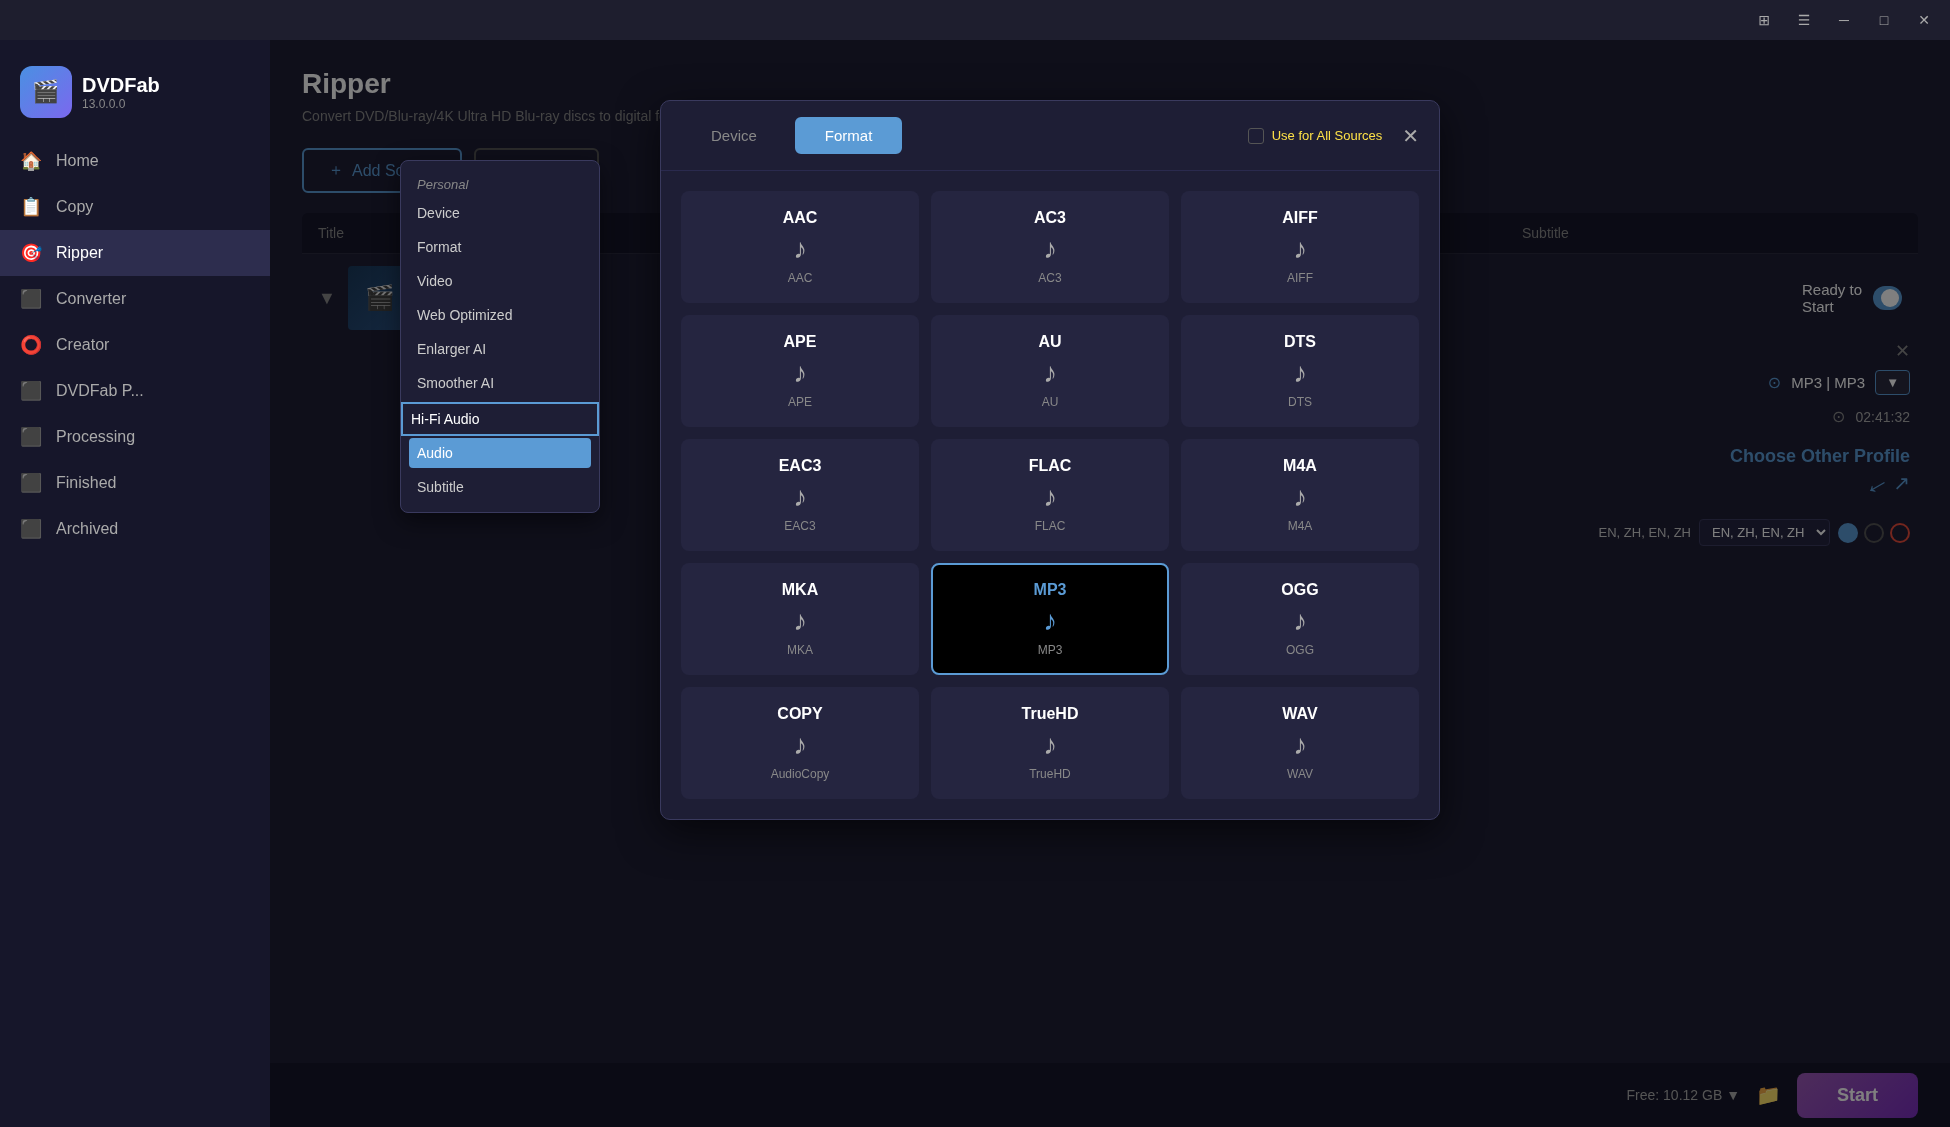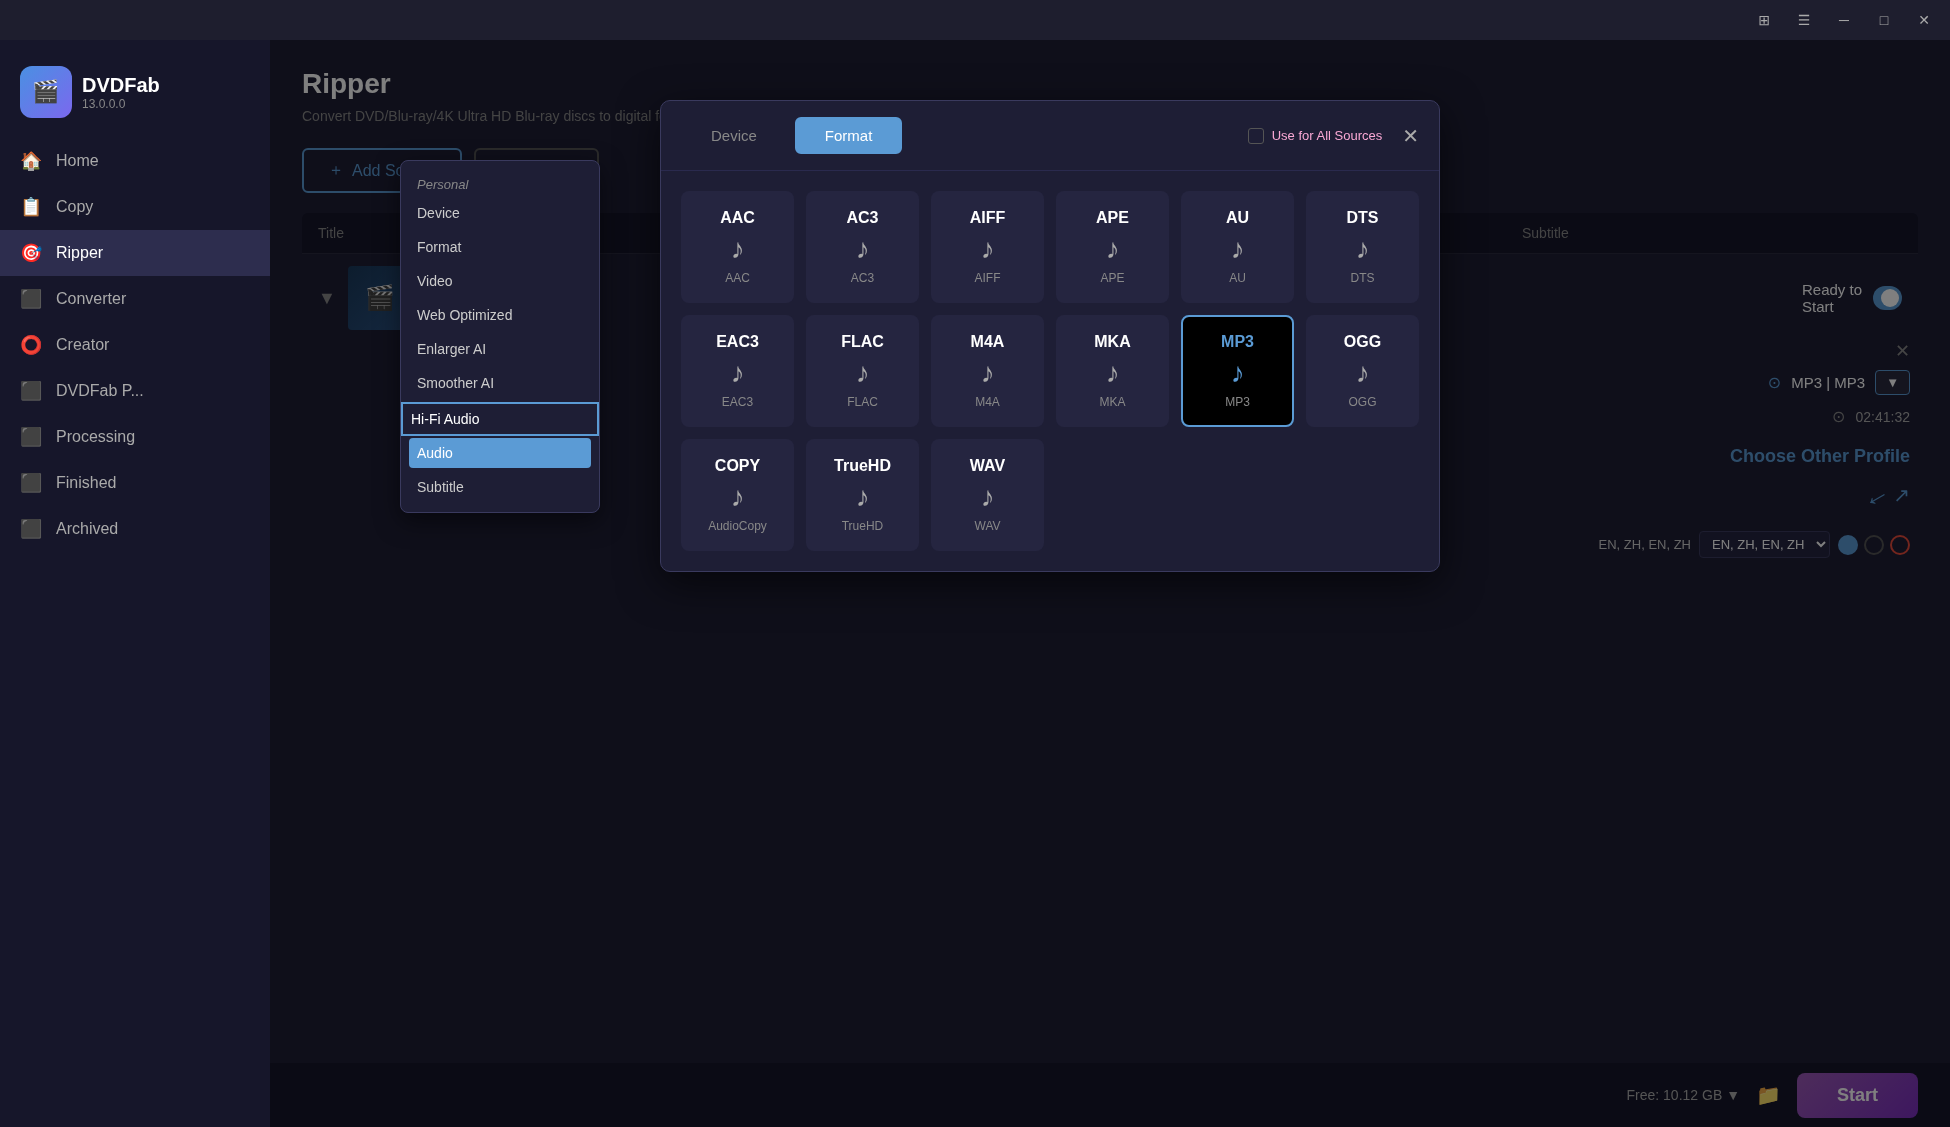--- a/index.html
+++ b/index.html
@@ -374,34 +374,34 @@
       border: none;
       color: #aaa;
       font-size: 20px;
       cursor: pointer;
     }
 
     .use-all-sources {
       display: flex;
       align-items: center;
       gap: 8px;
-      color: #f9a8d4;
+      color: #fde047;
       font-size: 13px;
     }
     .checkbox {
       width: 16px;
       height: 16px;
       border: 1px solid #555;
       border-radius: 3px;
       background: transparent;
     }
 
     .format-grid {
       display: grid;
-      grid-template-columns: repeat(6, 1fr);
+      grid-template-columns: repeat(3, 1fr);
       gap: 12px;
       padding: 20px;
     }
 
     .format-card {
       display: flex;
       flex-direction: column;
       align-items: center;
       gap: 6px;
       padding: 16px 12px;
@@ -699,21 +699,21 @@
         <span style="color:#5b9bd5; font-size:16px;">⊙</span>
         <span style="font-size:15px; color:#fff;">MP3 | MP3</span>
         <button class="format-dropdown-btn">▼</button>
       </div>
 
       <div style="display:flex; align-items:center; gap:10px; margin-bottom:20px; justify-content:flex-end;">
         <span style="color:#888; font-size:16px;">⊙</span>
         <span style="font-size:14px; color:#aaa;">02:41:32</span>
       </div>
 
-      <div style="display:flex; flex-direction:column; align-items:flex-end; gap:12px; margin-bottom:20px; position:relative;">
+      <div style="display:flex; flex-direction:column; align-items:flex-end; gap:0; margin-bottom:20px; position:relative;">
 
         <div style="display:flex; align-items:center; gap:8px; margin-left:auto;">
           <span class="choose-profile-text">Choose Other Profile</span>
         </div>
         <div style="display:flex; align-items:center; gap:4px;">
           <span style="color:#5b9bd5; font-size:28px; transform:rotate(-30deg); display:inline-block;">←</span>
           <span style="color:#5b9bd5; font-size:20px;">↗</span>
         </div>
       </div>
 

